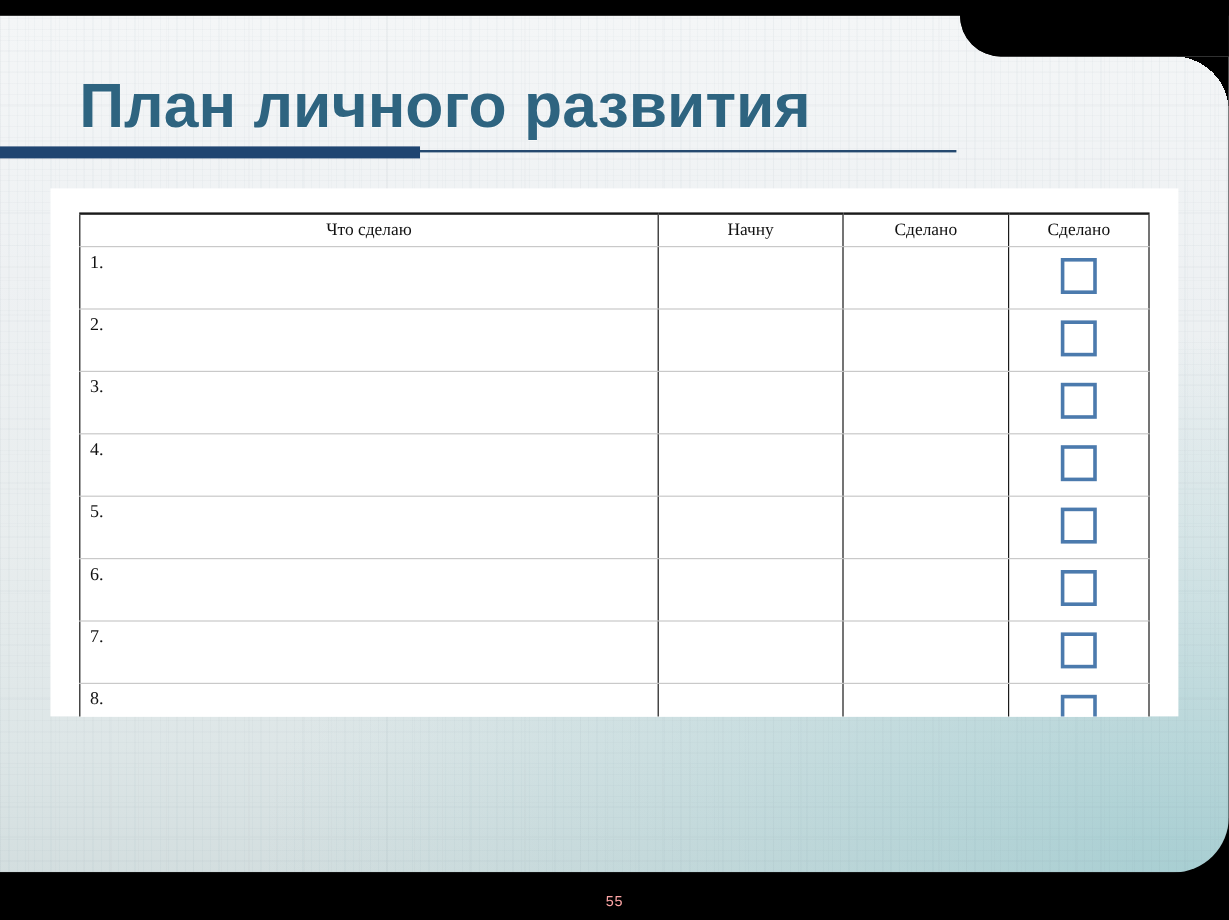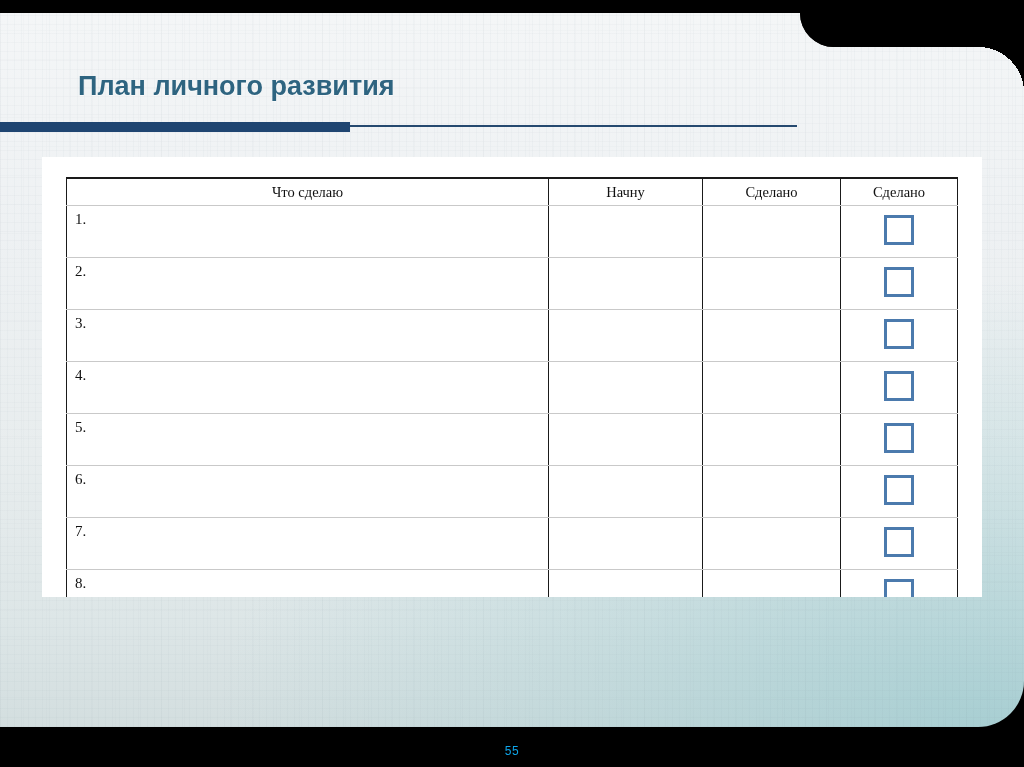--- a/index.html
+++ b/index.html
@@ -86,39 +86,39 @@
     width: 1024px;
     height: 40px;
     background: #000000;
   }
   .page-number {
     position: absolute;
     left: 0;
     bottom: 9px;
     width: 1024px;
     text-align: center;
-    color: #0ea5e9;
+    color: #fca5a5;
     font-size: 12px;
     letter-spacing: 0.5px;
   }
 
   
   .title-block {
     position: absolute;
     left: 0;
     top: 55px;
     width: 1024px;
     height: 78px;
   }
   .slide-title {
     position: absolute;
     left: 62px;
     top: 0;
-    margin: 16px;
-    font-size: 27px;
+    margin: 4px;
+    font-size: 52px;
     font-weight: bold;
     color: #2e6480;
     letter-spacing: 0px;
     white-space: nowrap;
     text-shadow: 0 1px 0 rgba(255,255,255,0.55);
   }
   .title-rule-thick {
     position: absolute;
     left: 0;
     top: 67px;

